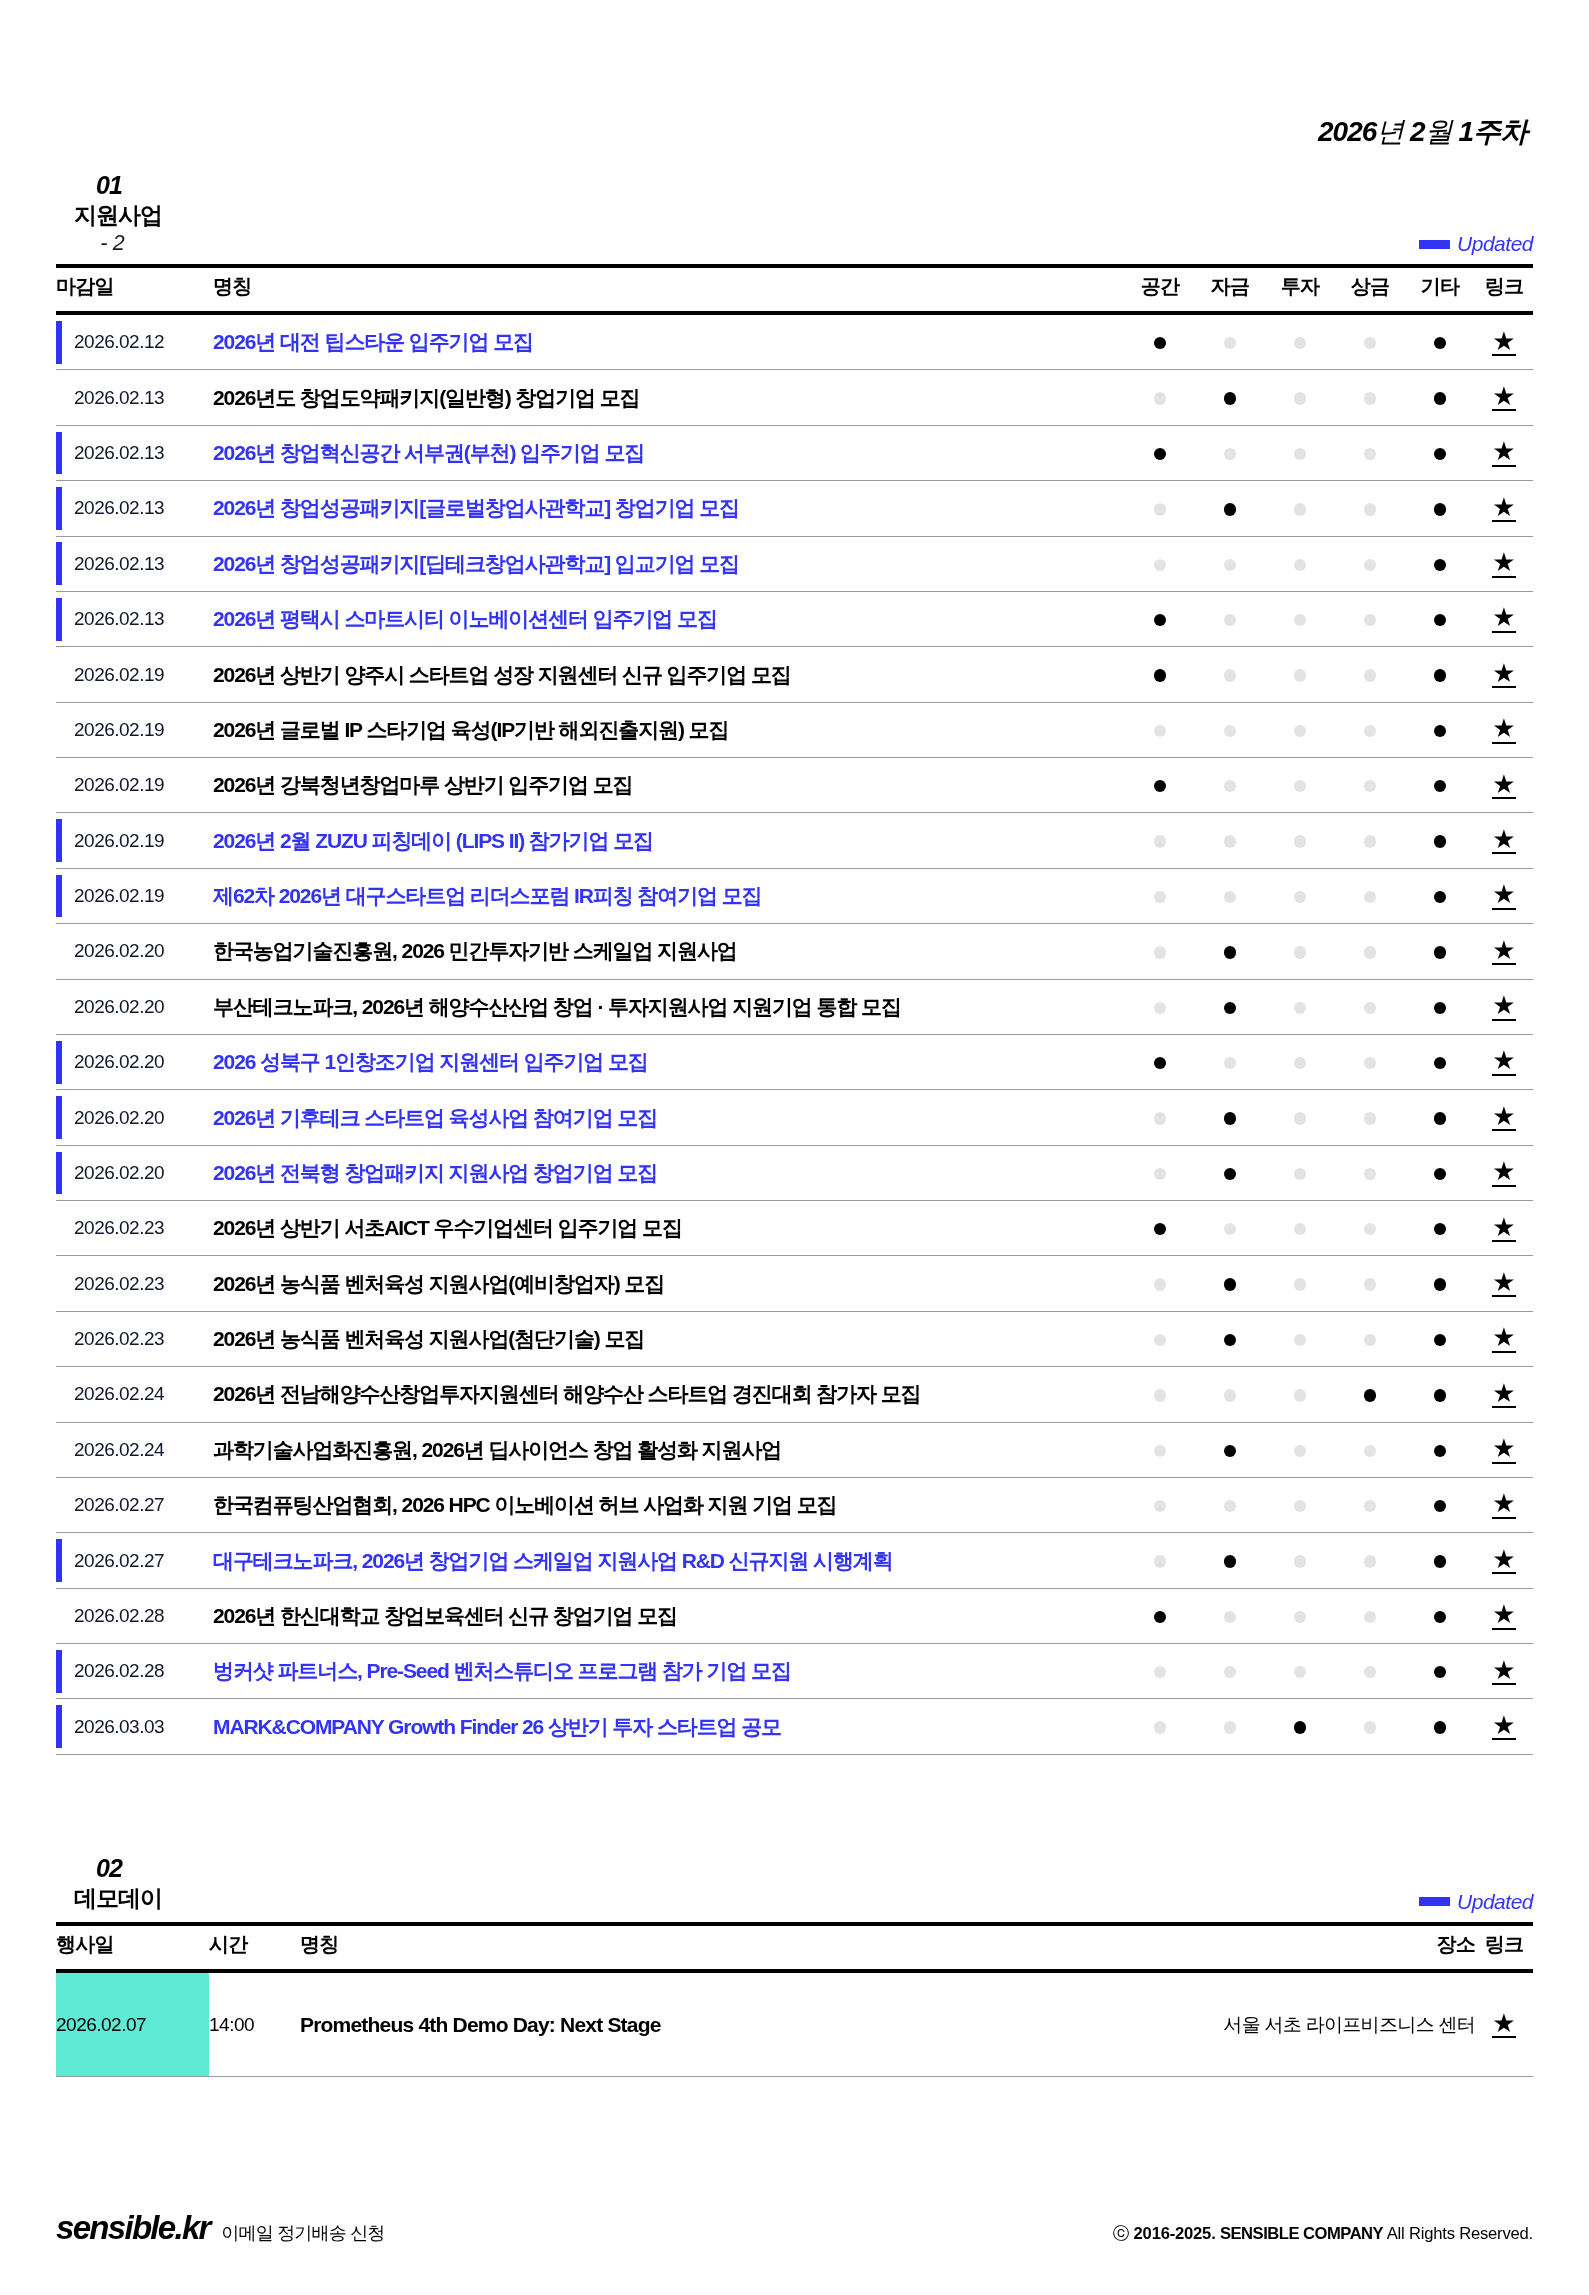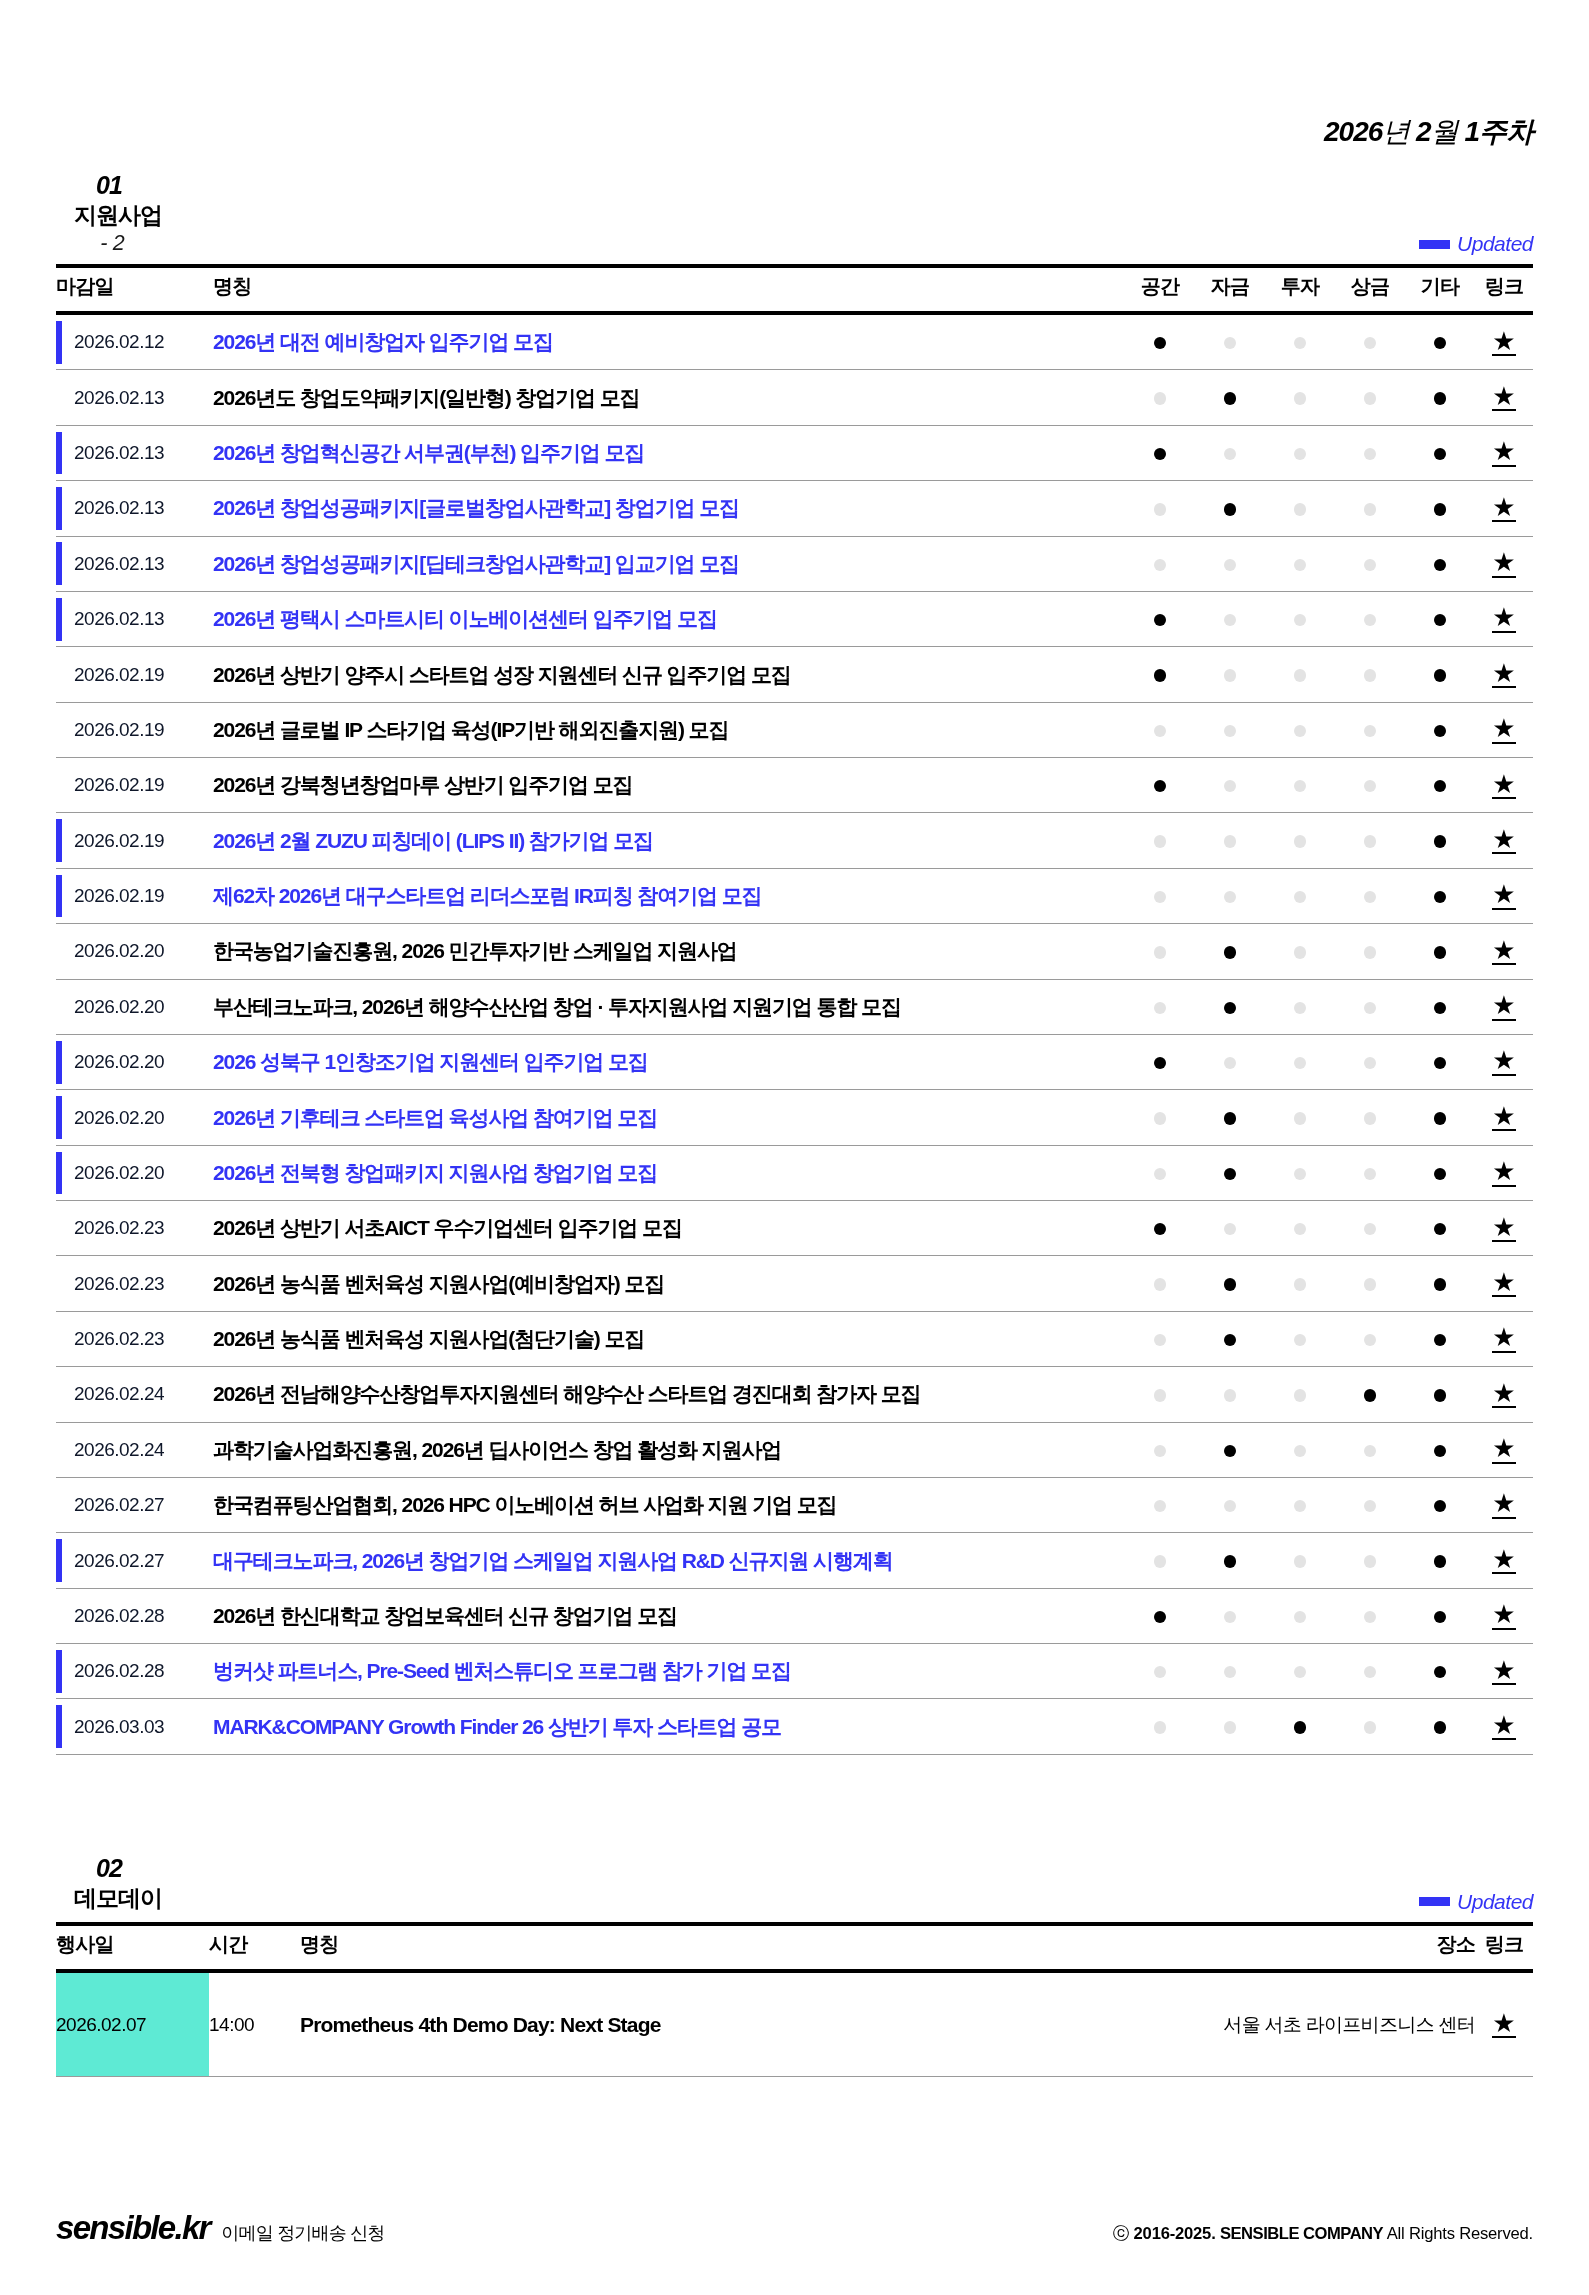--- a/index.html
+++ b/index.html
@@ -58,21 +58,21 @@
     width: 15.7px;
     height: 15.7px;
     border-radius: 50%;
     background: #3333f5;
     margin-left: 1.7px;
     margin-bottom: 5px;
     flex: 0 0 auto;
   }
   .mast-date {
     position: absolute;
-    right: 0;
+    right: 6px;
     bottom: 15px;
     font-size: 28px;
     font-weight: 800;
     font-style: italic;
     letter-spacing: -1px;
     white-space: nowrap;
   }
   .mast-date .unit { font-weight: 500; }
 
   
@@ -323,21 +323,21 @@
         <th class="c">자금</th>
         <th class="c">투자</th>
         <th class="c">상금</th>
         <th class="c">기타</th>
         <th class="c">링크</th>
       </tr>
     </thead>
     <tbody id="s1-body">
         <tr class="updated">
           <td class="date">2026.02.12</td>
-          <td class="title">2026년 대전 예비창업자 입주기업 모집</td>
+          <td class="title">2026년 대전 팁스타운 입주기업 모집</td>
           <td class="mark"><span class="dot on"></span></td>
           <td class="mark"><span class="dot"></span></td>
           <td class="mark"><span class="dot"></span></td>
           <td class="mark"><span class="dot"></span></td>
           <td class="mark"><span class="dot on"></span></td>
           <td class="link"><span class="star">★</span></td>
         </tr>
         <tr>
           <td class="date">2026.02.13</td>
           <td class="title">2026년도 창업도약패키지(일반형) 창업기업 모집</td>

